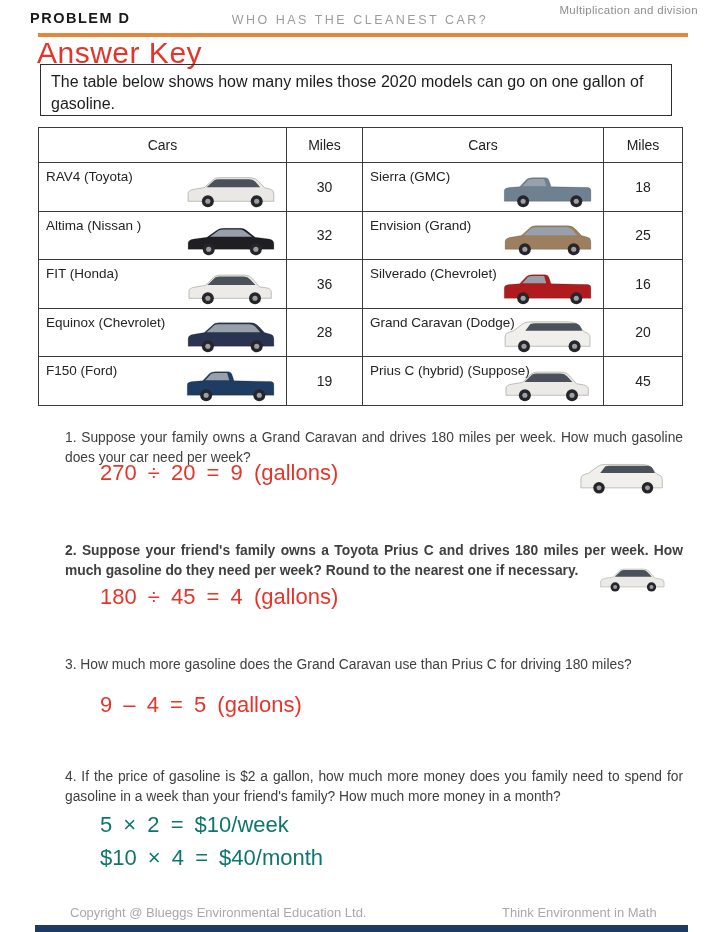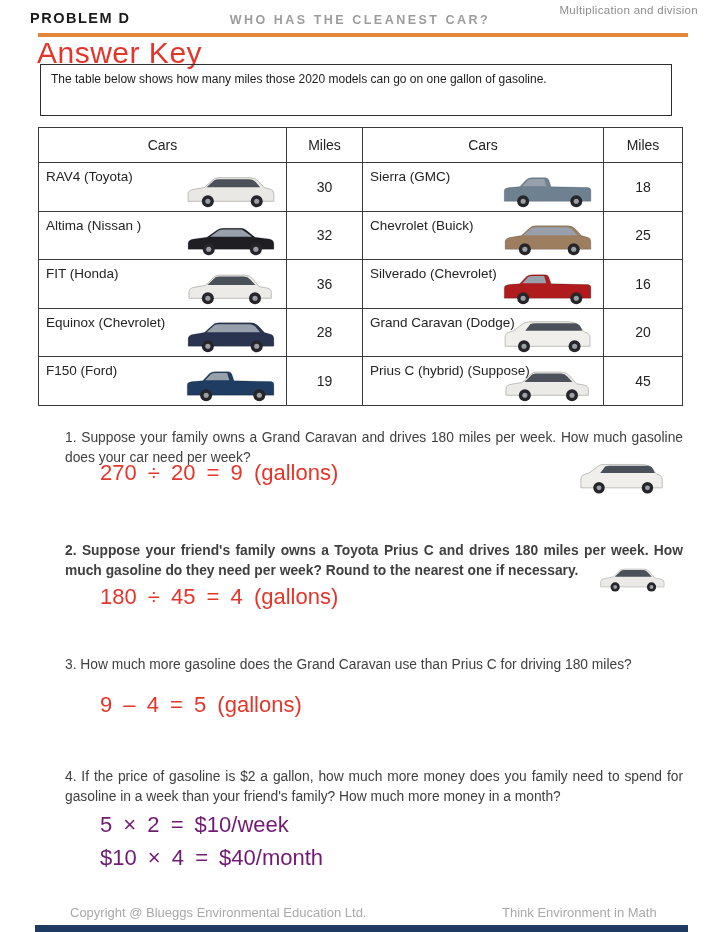--- a/index.html
+++ b/index.html
@@ -1,27 +1,27 @@
 <!DOCTYPE html>
 <html><head>
 <meta charset="utf-8">
 <style>
   html,body{margin:0;padding:0;background:#ffffff;}
   body{width:720px;height:932px;position:relative;font-family:"Liberation Sans",sans-serif;overflow:hidden;}
   .sheet{position:absolute;inset:0;background:#fff;}
 
   
   .problem-label{position:absolute;left:30px;top:10px;font-size:14.5px;font-weight:bold;letter-spacing:1.5px;color:#1a1a1a;}
-  .ws-title{position:absolute;left:0;right:0;top:13px;text-align:center;font-size:12.5px;font-weight:bold;letter-spacing:2.5px;color:#9c9c9c;}
+  .ws-title{position:absolute;left:0;right:0;top:13px;text-align:center;font-size:12.5px;font-weight:normal;letter-spacing:2.5px;color:#9c9c9c;}
   .topic-tag{position:absolute;right:22px;top:4px;font-size:11.5px;color:#8e8e8e;letter-spacing:0.3px;}
   .orange-rule{position:absolute;left:38px;top:33px;width:650px;height:4px;}
   .answer-key{position:absolute;left:13px;top:36px;font-size:30px;letter-spacing:0.5px;}
 
   
-  .intro-box{position:absolute;left:40px;top:64px;width:610px;height:38px;border:1.4px solid #2f2f2f;padding:6px 10px;font-size:12px;line-height:1.4;color:#1c1c1c;}
+  .intro-box{position:absolute;left:40px;top:64px;width:610px;height:38px;border:1.4px solid #2f2f2f;padding:6px 10px;font-size:16px;line-height:1.4;color:#1c1c1c;}
 
   
   .mpg-table{position:absolute;left:38px;top:127px;border-collapse:collapse;table-layout:fixed;}
   .mpg-table td,.mpg-table th{border:1.5px solid #3a3a3a;font-weight:normal;}
   .mpg-table th{height:32px;font-size:14px;color:#222;text-align:center;}
   .mpg-table td{height:45.5px;font-size:14px;color:#222;}
   .col-car-l{width:245px;} .col-miles-l{width:73px;} .col-car-r{width:238px;} .col-miles-r{width:76px;}
   .car-cell{position:relative;vertical-align:top;padding:0;}
   .car-label{position:absolute;left:7px;top:6px;font-size:13.5px;color:#242424;white-space:nowrap;}
   .car-img{position:absolute;right:5px;bottom:2px;width:100px;height:36px;}
@@ -104,21 +104,21 @@
                 <path d="M31.5 18.5 L41.5 11 Q43.5 9.8 47 9.8 L66.5 9.8 Q69 9.8 71 11.3 L80.5 18.5 Z" fill="#97a0ab"></path>
                 <circle cx="30" cy="33" r="7" fill="#26262a"></circle>
                 <circle cx="30" cy="33" r="3" fill="#9aa0a6"></circle>
                 <circle cx="85" cy="33" r="7" fill="#26262a"></circle>
                 <circle cx="85" cy="33" r="3" fill="#9aa0a6"></circle>
               </svg>
             </span>
       </td>
       <td class="miles-cell">32</td>
       <td class="car-cell">
-        <span class="car-label">Chevrolet (Buick)</span>
+        <span class="car-label">Envision (Grand)</span>
         <span class="car-img">
               <svg viewBox="0 0 112 42" preserveAspectRatio="xMidYMid meet">
                 <path d="M6 33 L6 24 Q6 20 13 19 L25 17 L35 8 Q37 5.5 42 5.5 L79 5.5 Q85 5.5 89 10.5 L95 17 L102 19 Q106 20 106 24.5 L106 33 Z" fill="#9d7f60" stroke="rgba(0,0,0,0.22)" stroke-width="1"></path>
                 <path d="M27.5 16.5 L36.5 8.5 Q38 7.2 42 7.2 L77 7.2 Q82 7.2 85 10.8 L90 16.5 Z" fill="#97a0ab"></path>
                 <circle cx="29" cy="33" r="7" fill="#26262a"></circle>
                 <circle cx="29" cy="33" r="3" fill="#9aa0a6"></circle>
                 <circle cx="86" cy="33" r="7" fill="#26262a"></circle>
                 <circle cx="86" cy="33" r="3" fill="#9aa0a6"></circle>
               </svg>
             </span>
@@ -241,21 +241,21 @@
         <circle cx="29" cy="33" r="3" fill="#9aa0a6"></circle>
         <circle cx="84" cy="33" r="7" fill="#26262a"></circle>
         <circle cx="84" cy="33" r="3" fill="#9aa0a6"></circle>
       </svg>
     </span>
 
   <p class="q-text q3">3. How much more gasoline does the Grand Caravan use than Prius C for driving 180 miles?</p>
   <div class="answer a3" style="color: rgb(229, 53, 43);">9 – 4 = 5 (gallons)</div>
 
   <p class="q-text q4">4. If the price of gasoline is $2 a gallon, how much more money does you family need to spend for gasoline in a week than your friend's family? How much more money in a month?</p>
-  <div class="answer a4" style="color: #701a75;">
+  <div class="answer a4" style="color: #0f766e;">
     <div>5 × 2 = $10/week</div>
     <div>$10 × 4 = $40/month</div>
   </div>
 
   <div class="footer-copy">Copyright @ Blueggs Environmental Education Ltd.</div>
   <div class="footer-tag">Think Environment in Math</div>
   <div class="bottom-bar" style="background: rgb(30, 58, 99);"></div>
 
 </div>
 

